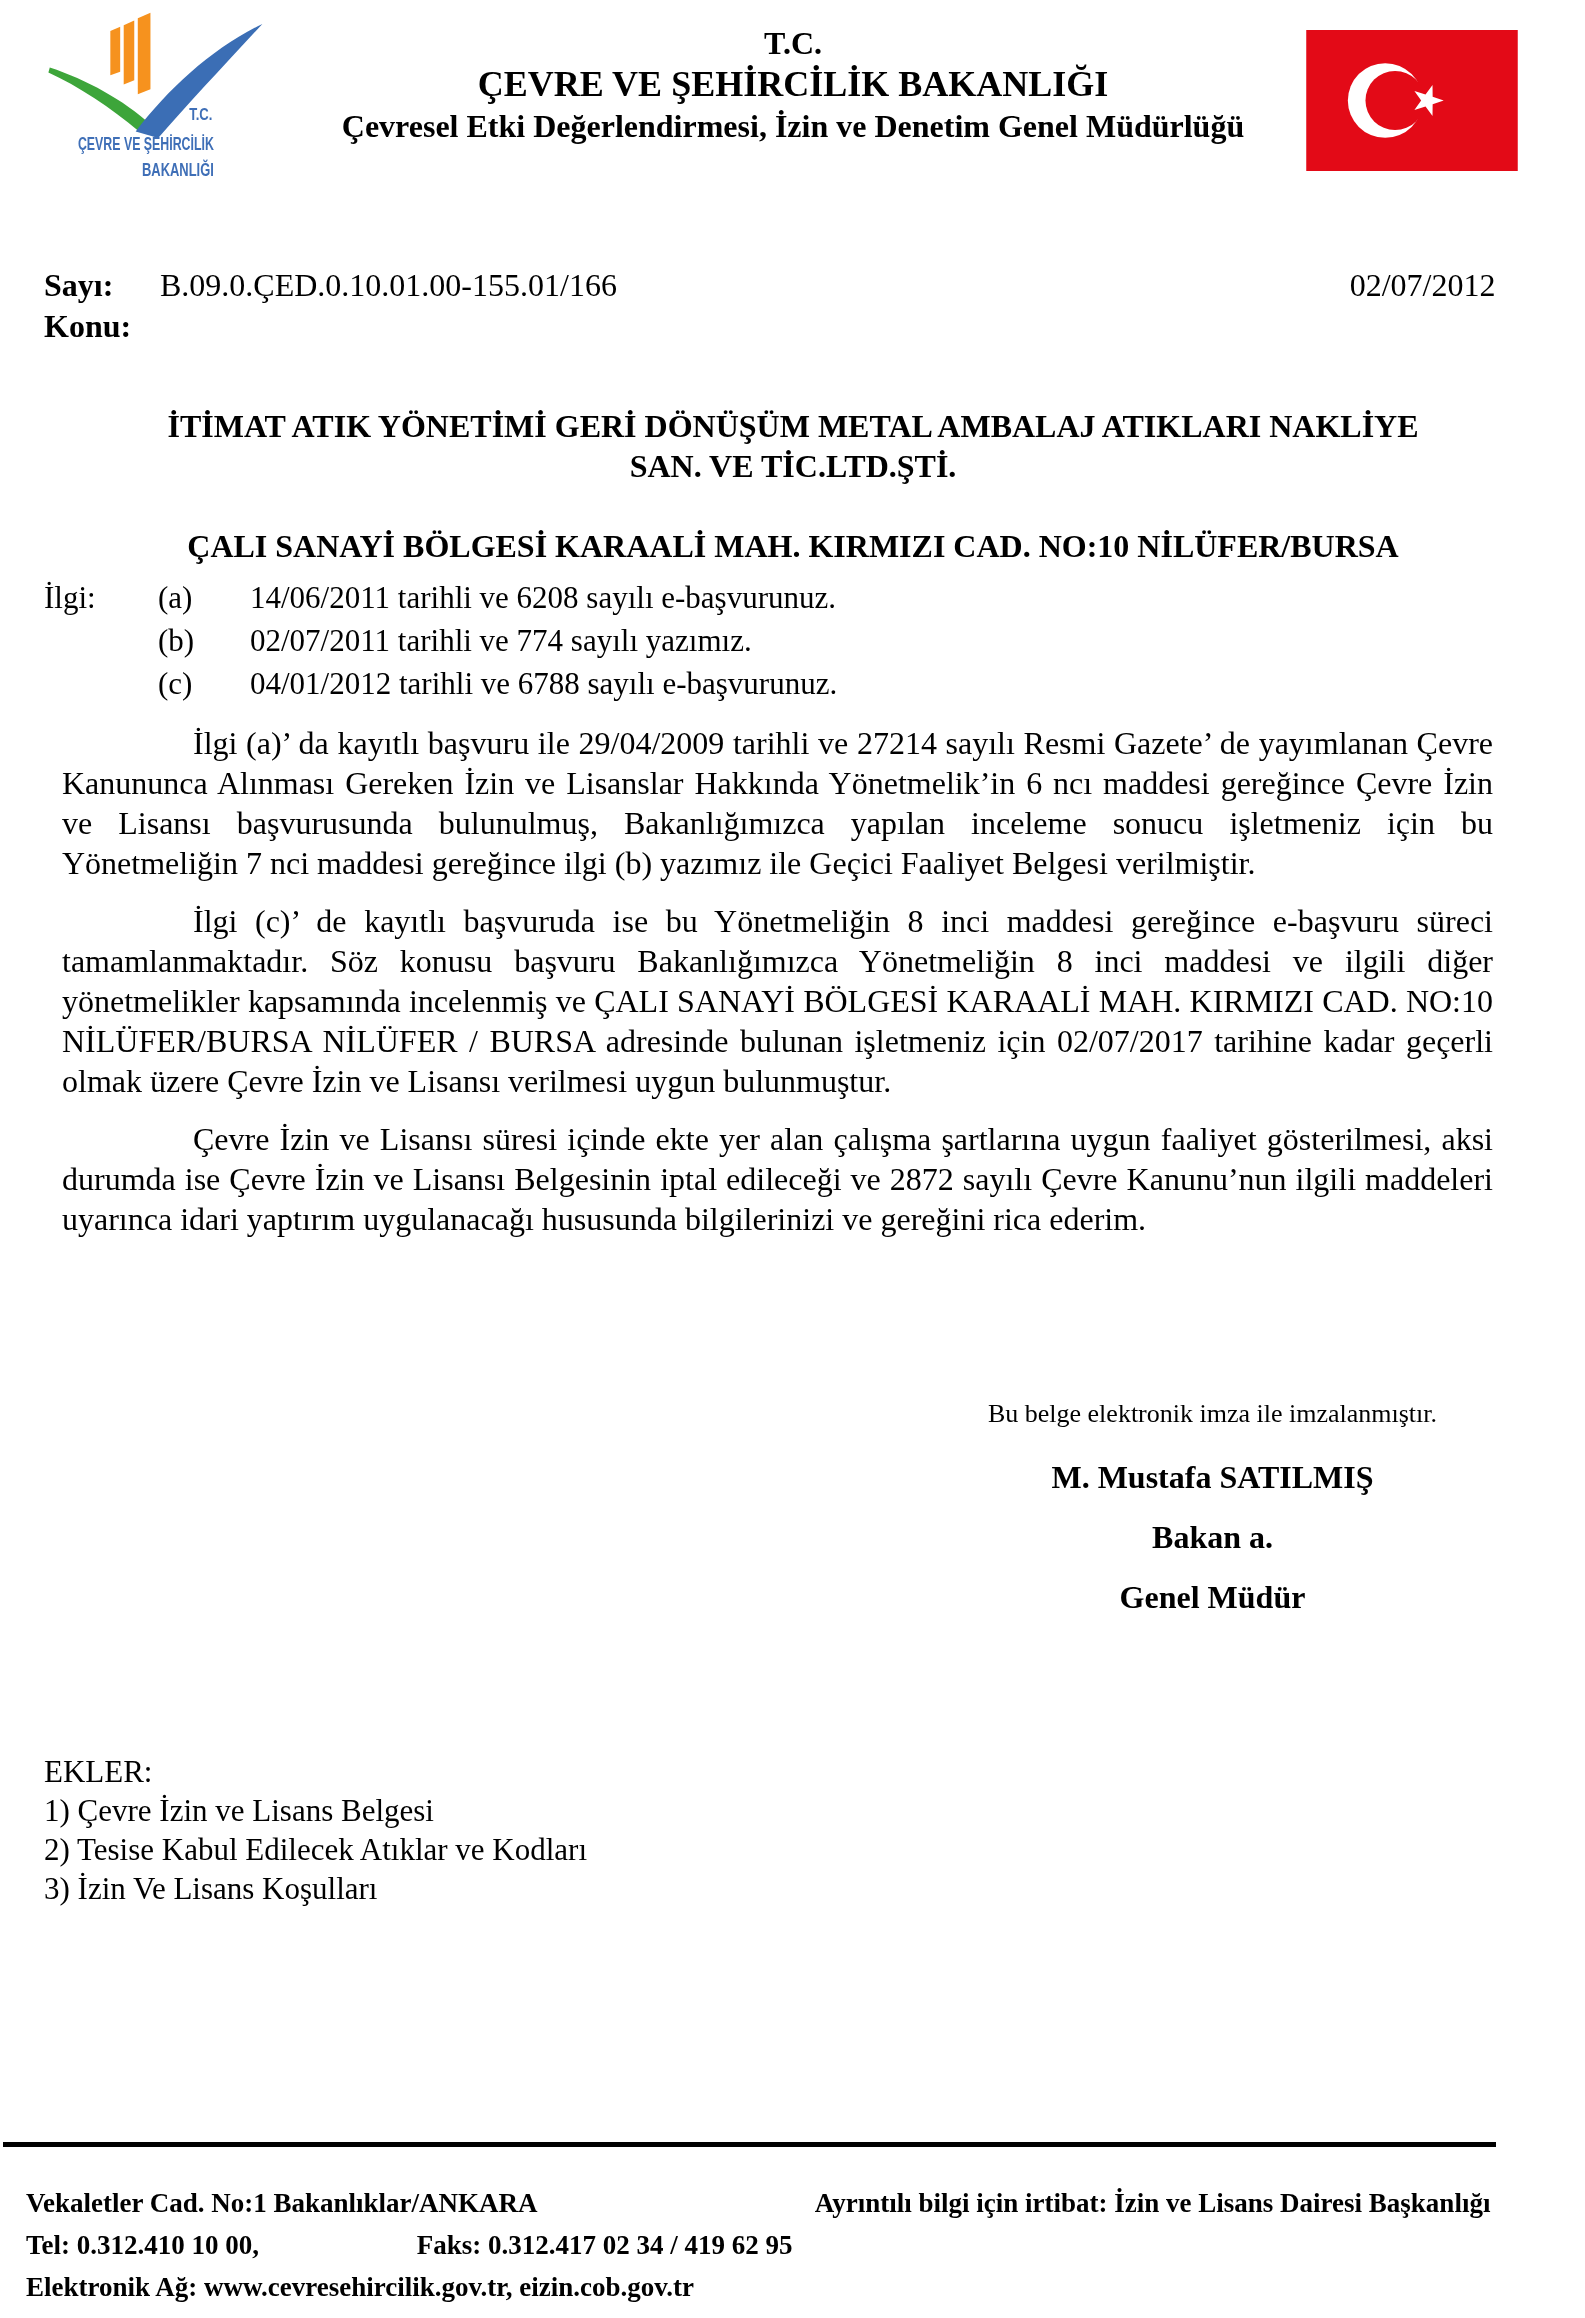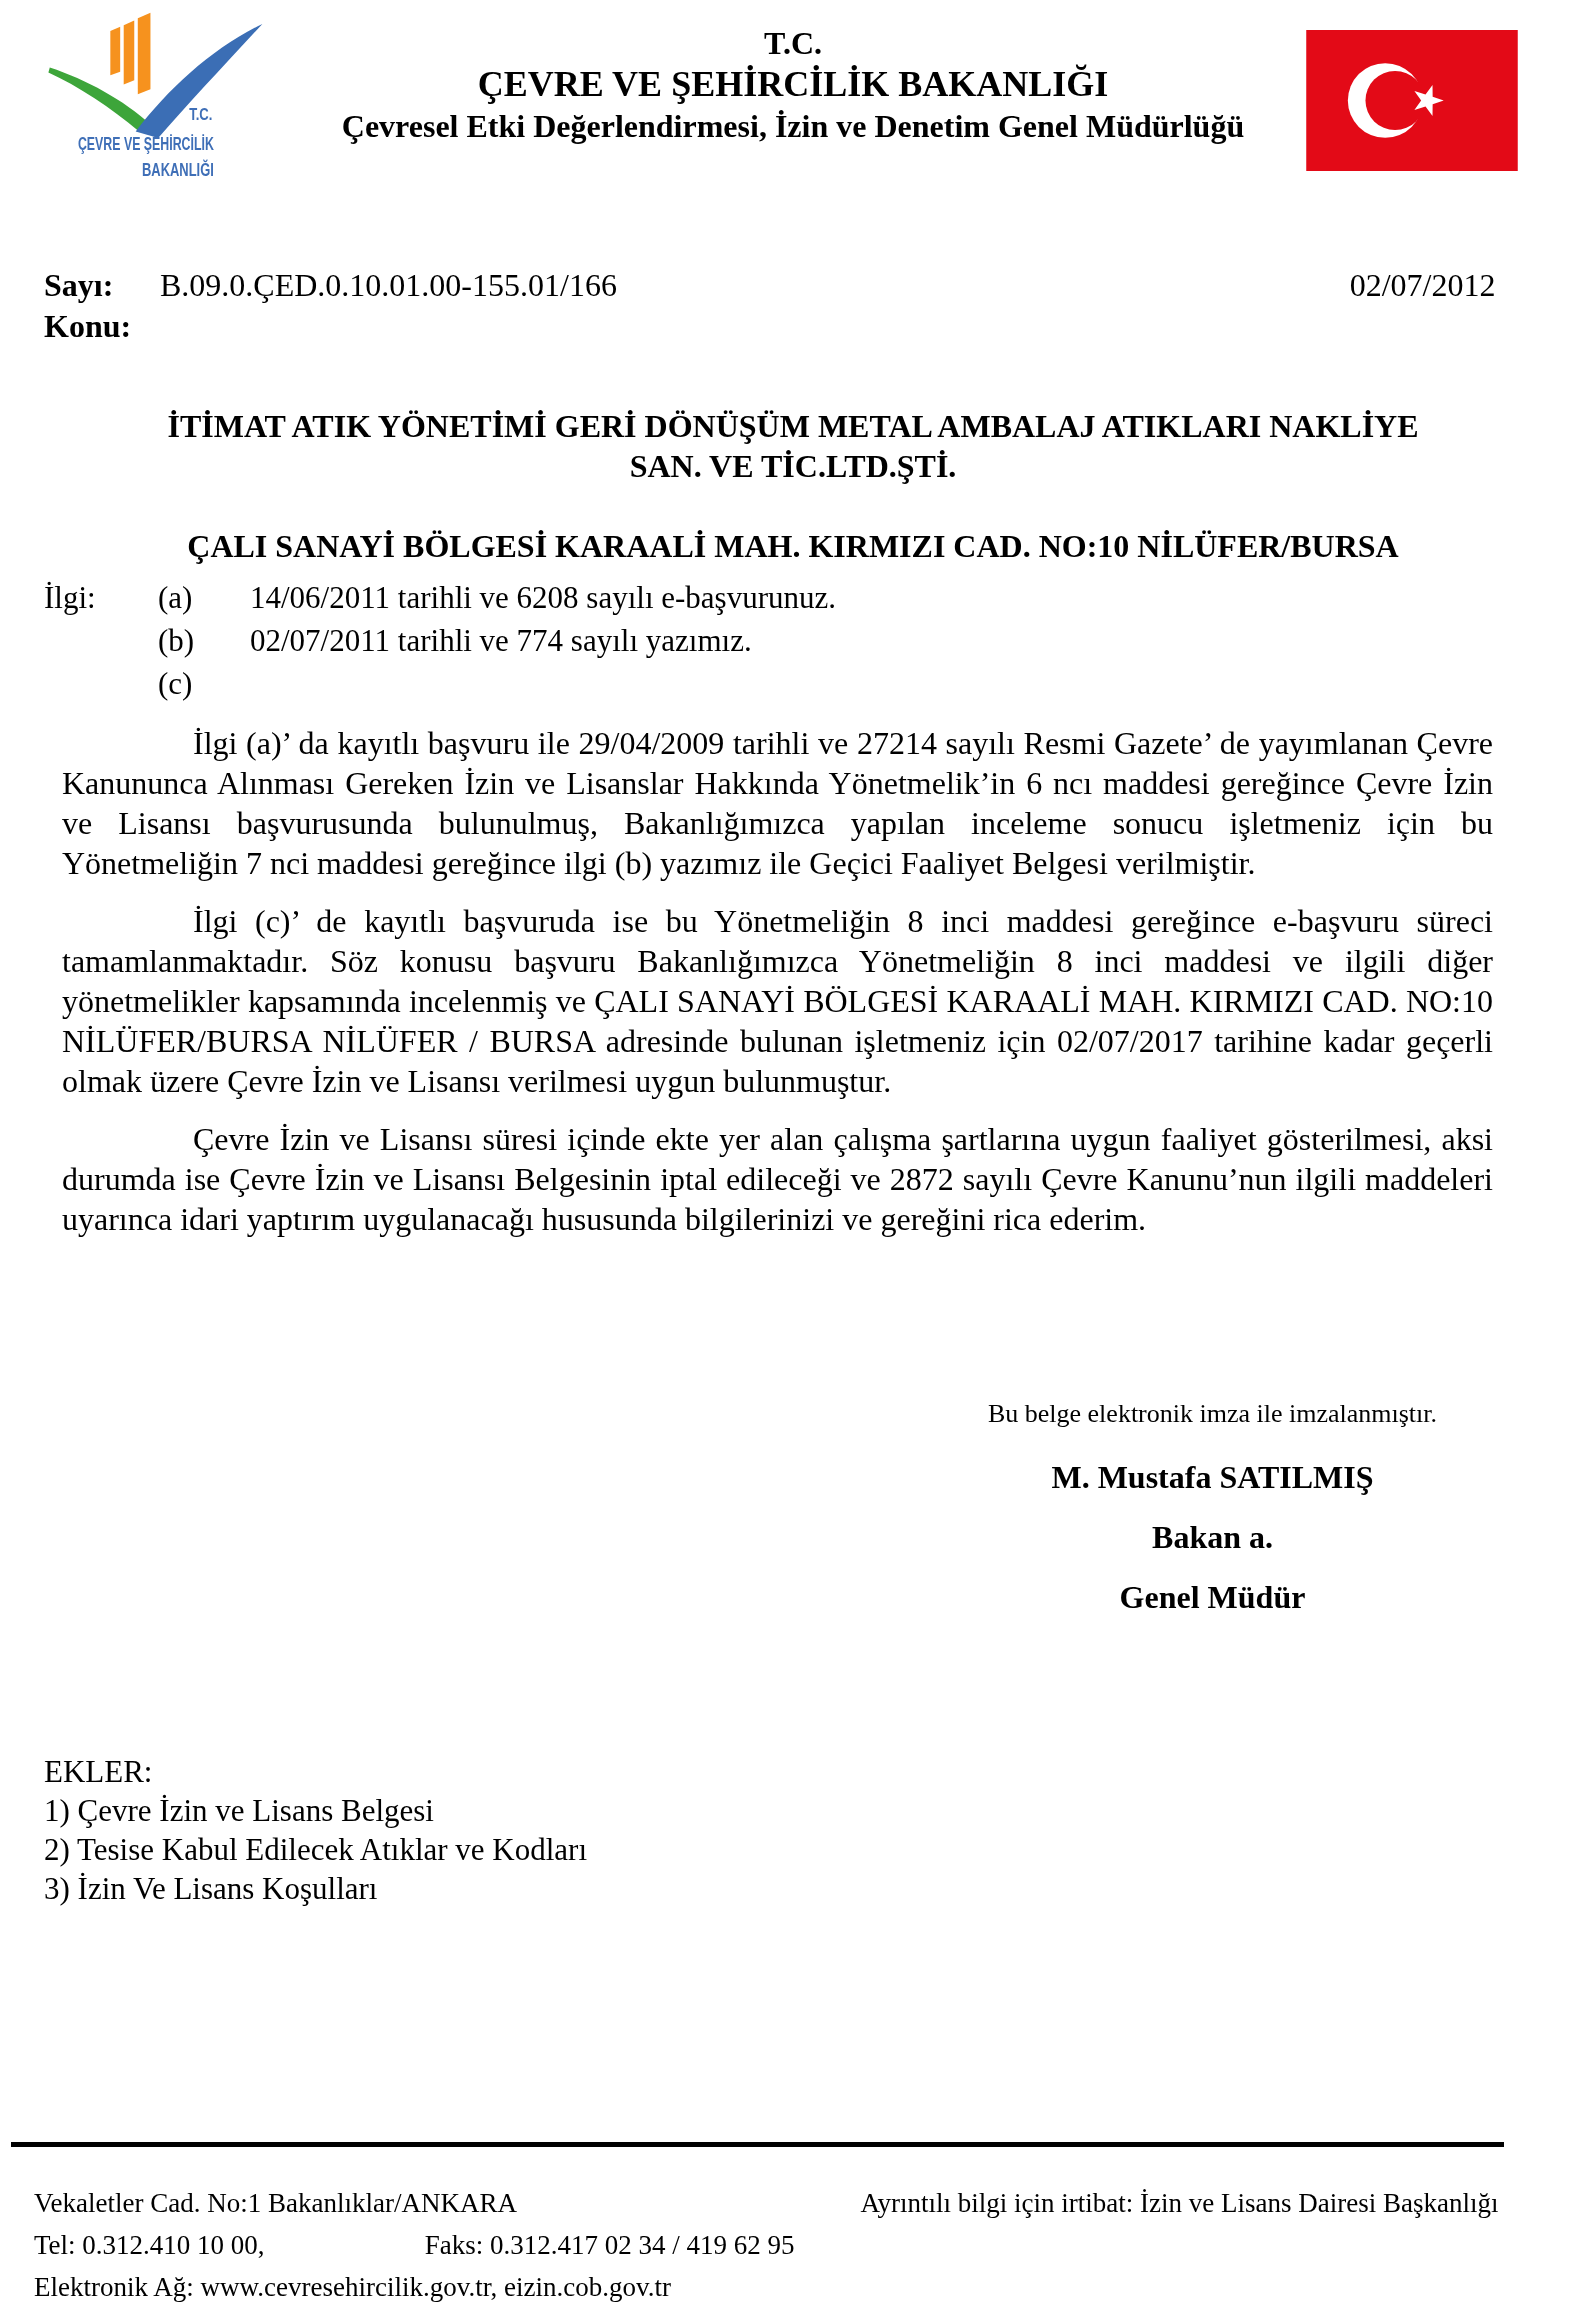--- a/index.html
+++ b/index.html
@@ -37,21 +37,21 @@
   .body-text p { margin:18px; text-indent:131px; }
   .body-text p + p { margin-top:8.5px; }
   
   .signature { margin:159px 56px 0 auto; width:635px; text-align:center; }
   .sig-note { font-size:26px; line-height:31px; }
   .sig-name { margin-top:28px; font-size:32px; font-weight:bold; line-height:40px; }
   .sig-title { margin-top:20px; font-size:32px; font-weight:bold; line-height:40px; }
   
   .ekler { margin:135px 75px 0 44px; font-size:31px; line-height:39px; }
   
-  .footer { position:absolute; top:2142px; left:11px; width:1493px; }
+  .footer { position:absolute; top:2142px; left:3px; width:1493px;font-weight:bold; }
   .footer-rule { border-top:5.6px solid #000; height:0; }
   .footer-inner { padding:35px 5.6px 0 23px; font-size:27px; line-height:42px; }
   .footer-row1 { display:flex; justify-content:space-between; }
   .footer-tel { display:inline-block; width:384px; }
 </style>
 </head>
 <body>
 
 <div class="page">
 
@@ -108,20 +108,21 @@
       <span>14/06/2011 tarihli ve 6208 sayılı e-başvurunuz.</span>
     </div>
     <div class="ilgi-row">
       <span class="ilgi-label"></span>
       <span class="ilgi-letter">(b)</span>
       <span>02/07/2011 tarihli ve 774 sayılı yazımız.</span>
     </div>
     <div class="ilgi-row">
       <span class="ilgi-label"></span>
       <span class="ilgi-letter">(c)</span>
+      <span>04/01/2012 tarihli ve 6788 sayılı e-başvurunuz.</span>
     </div>
   </div>
 
   <div class="body-text">
     <p>İlgi (a)’ da kayıtlı başvuru ile 29/04/2009 tarihli ve 27214 sayılı Resmi Gazete’ de yayımlanan Çevre Kanununca Alınması Gereken İzin ve Lisanslar Hakkında Yönetmelik’in 6 ncı maddesi gereğince Çevre İzin ve Lisansı başvurusunda bulunulmuş, Bakanlığımızca yapılan inceleme sonucu işletmeniz için bu Yönetmeliğin 7 nci maddesi gereğince ilgi (b) yazımız ile Geçici Faaliyet Belgesi verilmiştir.</p>
     <p>İlgi (c)’ de kayıtlı başvuruda ise bu Yönetmeliğin 8 inci maddesi gereğince e-başvuru süreci tamamlanmaktadır.  Söz konusu başvuru Bakanlığımızca Yönetmeliğin 8 inci maddesi ve ilgili diğer yönetmelikler kapsamında incelenmiş ve  ÇALI SANAYİ BÖLGESİ KARAALİ MAH. KIRMIZI CAD. NO:10 NİLÜFER/BURSA NİLÜFER / BURSA  adresinde bulunan işletmeniz için 02/07/2017 tarihine kadar geçerli olmak üzere Çevre İzin ve Lisansı verilmesi uygun bulunmuştur.</p>
     <p>Çevre İzin ve Lisansı süresi içinde ekte yer alan çalışma şartlarına uygun faaliyet gösterilmesi, aksi durumda ise Çevre İzin ve Lisansı Belgesinin iptal edileceği ve 2872 sayılı Çevre Kanunu’nun ilgili maddeleri uyarınca idari yaptırım uygulanacağı hususunda bilgilerinizi ve gereğini rica ederim.</p>
   </div>
 
   <div class="signature">

